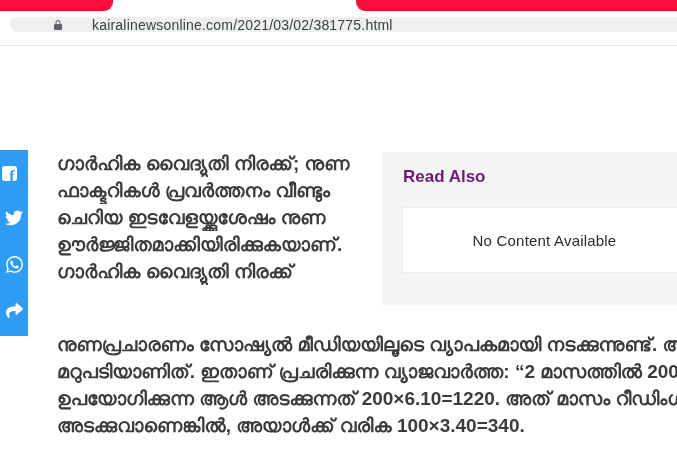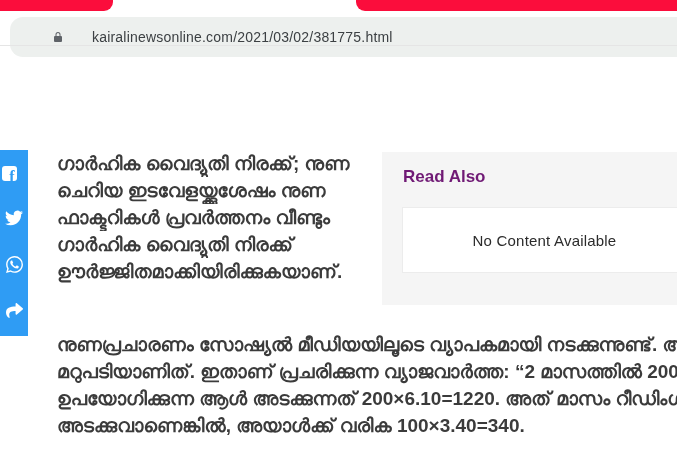--- a/index.html
+++ b/index.html
@@ -7,21 +7,21 @@
          font-family:"Liberation Sans","DejaVu Sans",sans-serif; }
   .screen { position:relative; width:677px; height:450px; overflow:hidden; background:#fff; }
 
   
   .tabstrip { position:absolute; top:0; left:0; width:677px; height:11px; background:#fff; }
   .tab-left  { position:absolute; top:0; left:0; width:113px; height:11px;
                background:#fb0d3c; border-bottom-right-radius:9px; }
   .tab-right { position:absolute; top:0; left:356px; width:321px; height:11px;
                background:#fb0d3c; border-bottom-left-radius:9px; }
 
-  .urlbar { position:absolute; top:17px; left:10px; width:667px; height:40px;
+  .urlbar { position:absolute; top:17px; left:10px; width:667px; height:15px;
             background:#edf0ee; border-radius:13px 0 0 13px;
             display:flex; align-items:center; }
   .lock-wrap { margin-left:42px; width:12px; height:14px; display:flex; align-items:center; }
   .url-text { margin-left:28px; font-size:14px; color:#3c4043; letter-spacing:.2px; }
   .chrome-sep { position:absolute; top:45px; left:0; width:677px; height:1px; background:#e5e5e5; }
 
   
   .share-bar { position:absolute; left:0; top:150px; width:28px; height:186px;
                background:#2f9cf4; display:flex; flex-direction:column; }
   .share-btn { flex:1; display:flex; align-items:center; justify-content:center; cursor:pointer; }
@@ -90,24 +90,24 @@
       <span>
         <svg width="17" height="17" viewBox="0 0 512 512" fill="#fff">
           <path d="M503.7 189.8 327.7 37.9C312.3 24.6 288 35.3 288 56v80.1C127.4 137.9 0 170.1 0 322.3c0 61.4 39.6 122.3 83.3 154.1 13.7 9.9 33.1-2.5 28.1-18.6C66.1 312.8 132.9 274.3 288 272.1V360c0 20.7 24.3 31.5 39.7 18.2l176-152c11.1-9.6 11.1-26.8 0-36.4z"></path>
         </svg>
       </span>
     </div>
   </div>
 
   <div class="article-narrow">
     <div class="t-line">ഗാർഹിക വൈദ്യുതി നിരക്ക്; നുണ</div>
+    <div class="t-line">ഫാക്ടറികൾ പ്രവർത്തനം വീണ്ടും</div>
     <div class="t-line">ചെറിയ ഇടവേളയ്ക്കുശേഷം നുണ</div>
-    <div class="t-line">ഫാക്ടറികൾ പ്രവർത്തനം വീണ്ടും</div>
+    <div class="t-line">ഊർജ്ജിതമാക്കിയിരിക്കുകയാണ്.</div>
     <div class="t-line">ഗാർഹിക വൈദ്യുതി നിരക്ക്</div>
-    <div class="t-line">ഊർജ്ജിതമാക്കിയിരിക്കുകയാണ്.</div>
   </div>
 
   <div class="article-wide">
     <div class="t-line">നുണപ്രചാരണം സോഷ്യൽ മീഡിയയിലൂടെ വ്യാപകമായി നടക്കുന്നുണ്ട്. അതിനുള്ള</div>
     <div class="t-line">മറുപടിയാണിത്. ഇതാണ് പ്രചരിക്കുന്ന വ്യാജവാർത്ത: “2 മാസത്തിൽ 200 യൂണിറ്റ്</div>
     <div class="t-line">ഉപയോഗിക്കുന്ന ആൾ അടക്കുന്നത് 200×6.10=1220. അത് മാസം റീഡിംഗ് എടുത്ത്</div>
     <div class="t-line">അടക്കുവാണെങ്കിൽ, അയാൾക്ക് വരിക 100×3.40=340.</div>
   </div>
 
   <div class="read-also">

